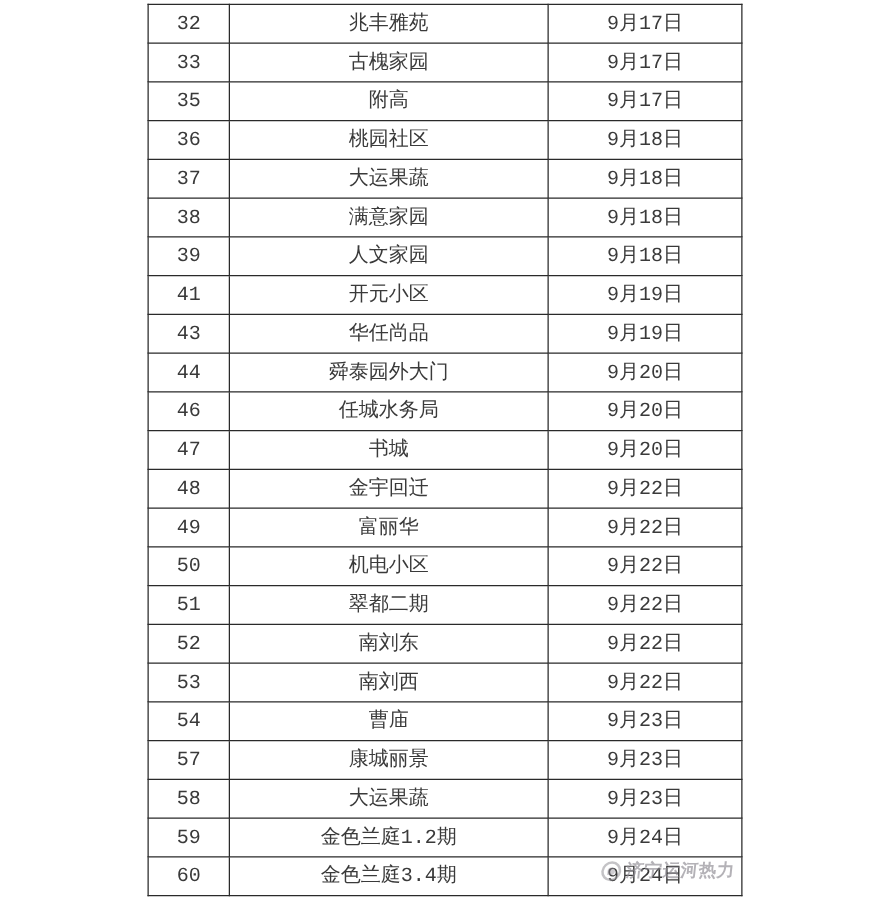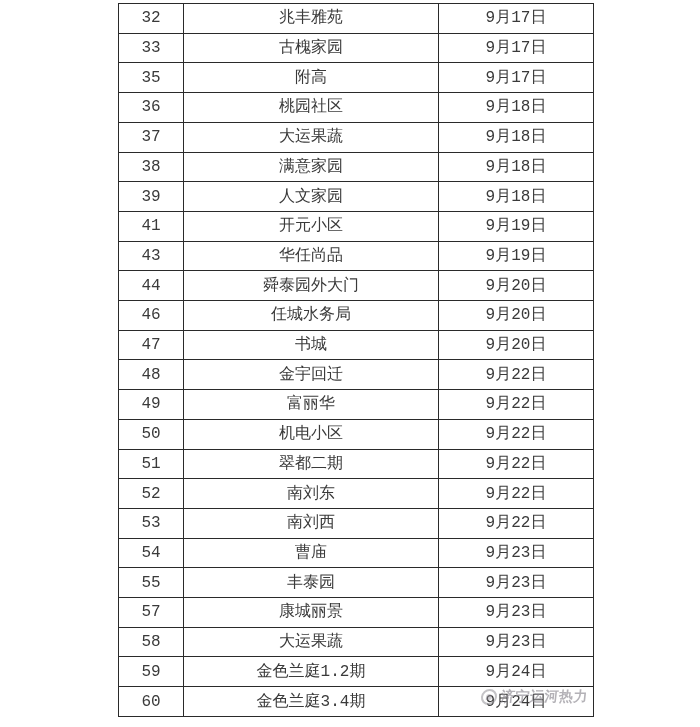--- a/index.html
+++ b/index.html
@@ -201,25 +201,20 @@
     <td>南刘西</td>
     <td>9月22日</td>
   </tr>
 
   <tr>
     <td>54</td>
     <td>曹庙</td>
     <td>9月23日</td>
   </tr>
 
-  <tr>
-    <td>55</td>
-    <td>丰泰园</td>
-    <td>9月23日</td>
-  </tr>
 
 
   <tr>
     <td>57</td>
     <td>康城丽景</td>
     <td>9月23日</td>
   </tr>
 
   <tr>
     <td>58</td>

